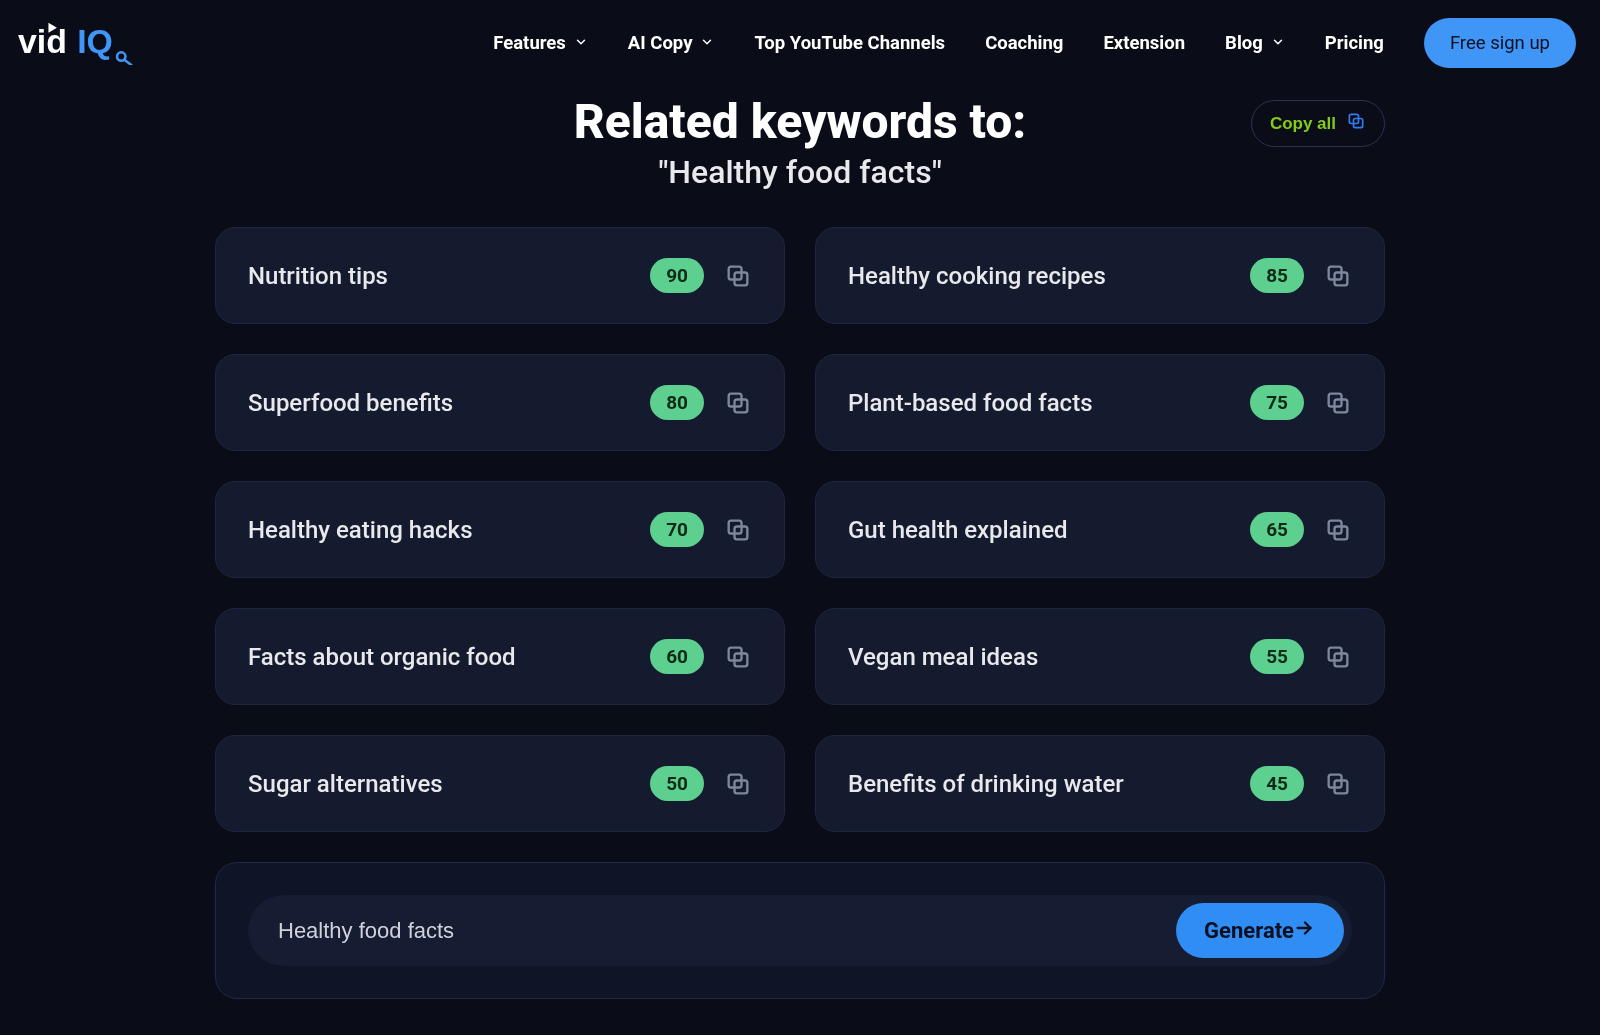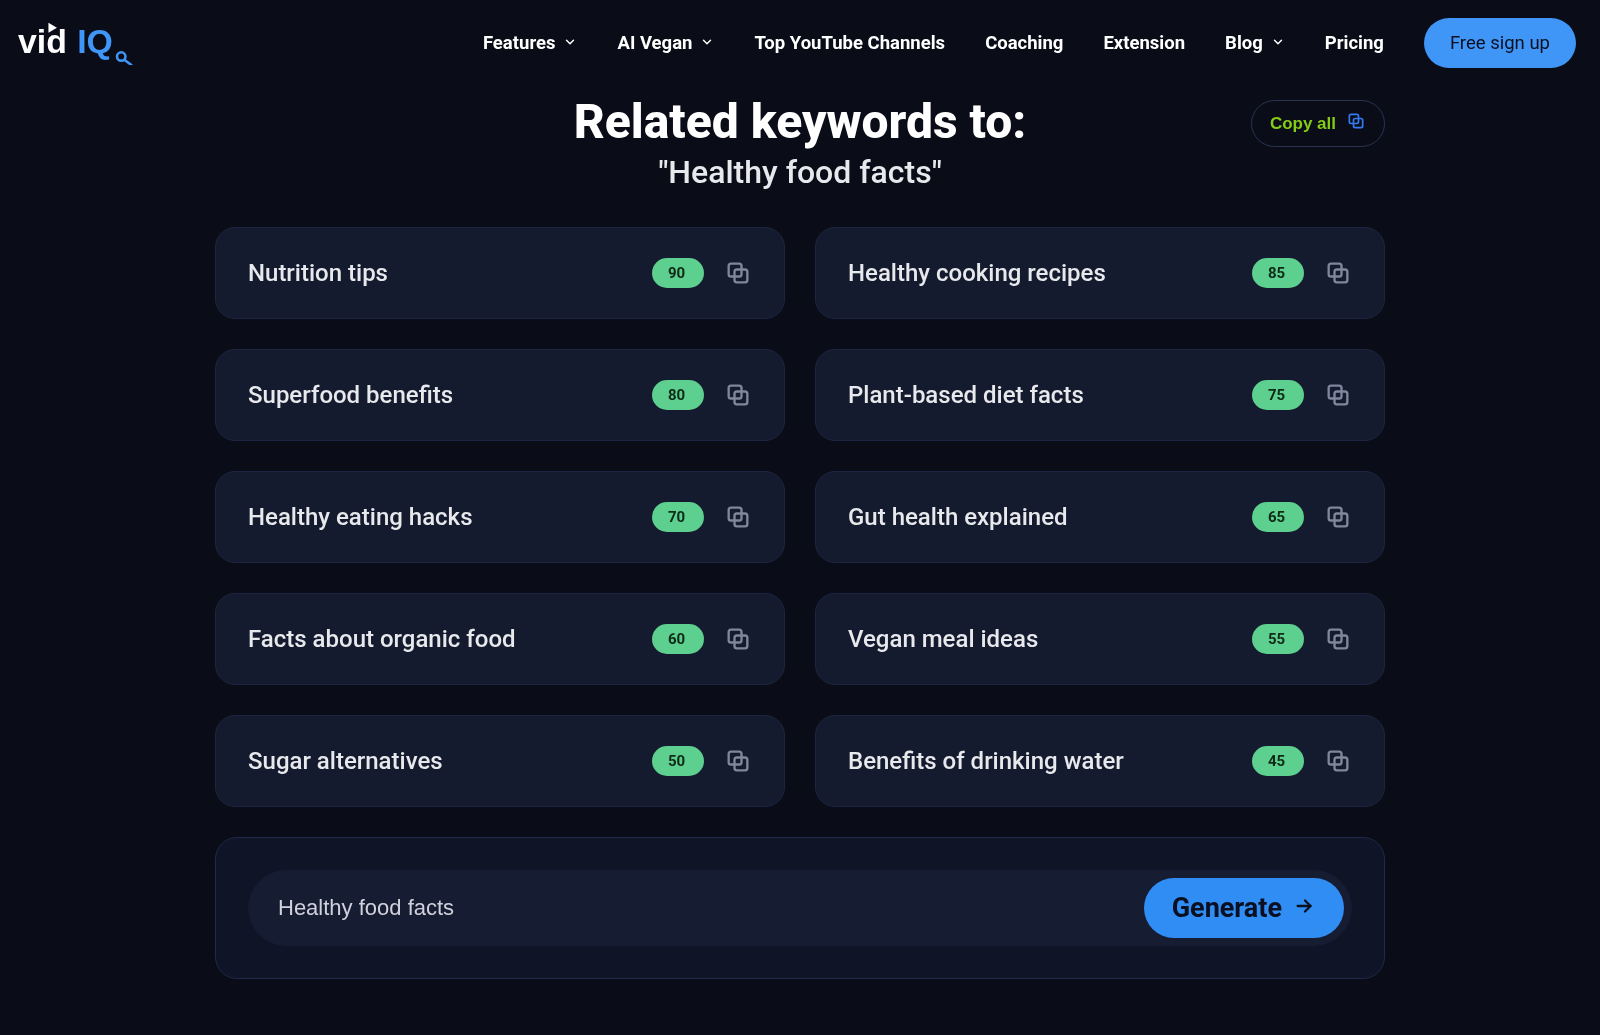--- a/index.html
+++ b/index.html
@@ -105,21 +105,21 @@
   .card-label {
     font-size: 24px;
     font-weight: 500;
     color: #e8e9ec;
     flex: 1;
   }
   .badge {
     background: #5dcf8e;
     color: #0f2a17;
     font-weight: 700;
-    font-size: 15px;
+    font-size: 19px;
     padding: 6px 16px;
     border-radius: 999px;
     min-width: 52px;
   }
   .copy-ic {
     width: 28px;
     height: 28px;
     cursor: pointer;
     flex-shrink: 0;
   }
@@ -145,24 +145,24 @@
     background: transparent;
     border: none;
     outline: none;
     color: #cfd2db;
     font-size: 22px;
   }
   .gen-btn {
     background: #2f8df4;
     color: #0a1021;
     font-weight: 700;
-    font-size: 27px;
+    font-size: 22px;
     display: inline-flex;
     align-items: center;
-    gap: 12px;
+    gap: 0;
     padding: 14px 28px;
     border-radius: 999px;
     cursor: pointer;
     text-align: right;
   }
   .gen-btn svg { width: 22px; height: 22px; }
 </style>
 </head>
 <body>
 
@@ -177,21 +177,21 @@
     </svg>
   </div>
   <div class="nav-items" id="nav-items">
       <div class="nav-link">
         <span>Features</span>
         <span><svg class="chev" viewBox="0 0 24 24" fill="none" stroke="#ffffff" stroke-width="2.5" stroke-linecap="round" stroke-linejoin="round">
             <polyline points="6,9 12,15 18,9"></polyline>
           </svg></span>
       </div>
       <div class="nav-link">
-        <span>AI Vegan</span>
+        <span>AI Copy</span>
         <span><svg class="chev" viewBox="0 0 24 24" fill="none" stroke="#ffffff" stroke-width="2.5" stroke-linecap="round" stroke-linejoin="round">
             <polyline points="6,9 12,15 18,9"></polyline>
           </svg></span>
       </div>
       <div class="nav-link">
         <span>Top YouTube Channels</span>
       </div>
       <div class="nav-link">
         <span>Coaching</span>
       </div>
@@ -247,21 +247,21 @@
       </div>
       <div class="card">
         <div class="card-label">Superfood benefits</div>
         <div class="badge">80</div>
         <div class="copy-ic"><svg viewBox="0 0 24 24" fill="none" stroke="#7e879d" stroke-width="2" stroke-linecap="round" stroke-linejoin="round">
             <rect x="9" y="9" width="11" height="11" rx="2"></rect>
             <rect x="4" y="4" width="11" height="11" rx="2"></rect>
           </svg></div>
       </div>
       <div class="card">
-        <div class="card-label">Plant-based diet facts</div>
+        <div class="card-label">Plant-based food facts</div>
         <div class="badge">75</div>
         <div class="copy-ic"><svg viewBox="0 0 24 24" fill="none" stroke="#7e879d" stroke-width="2" stroke-linecap="round" stroke-linejoin="round">
             <rect x="9" y="9" width="11" height="11" rx="2"></rect>
             <rect x="4" y="4" width="11" height="11" rx="2"></rect>
           </svg></div>
       </div>
       <div class="card">
         <div class="card-label">Healthy eating hacks</div>
         <div class="badge">70</div>
         <div class="copy-ic"><svg viewBox="0 0 24 24" fill="none" stroke="#7e879d" stroke-width="2" stroke-linecap="round" stroke-linejoin="round">

